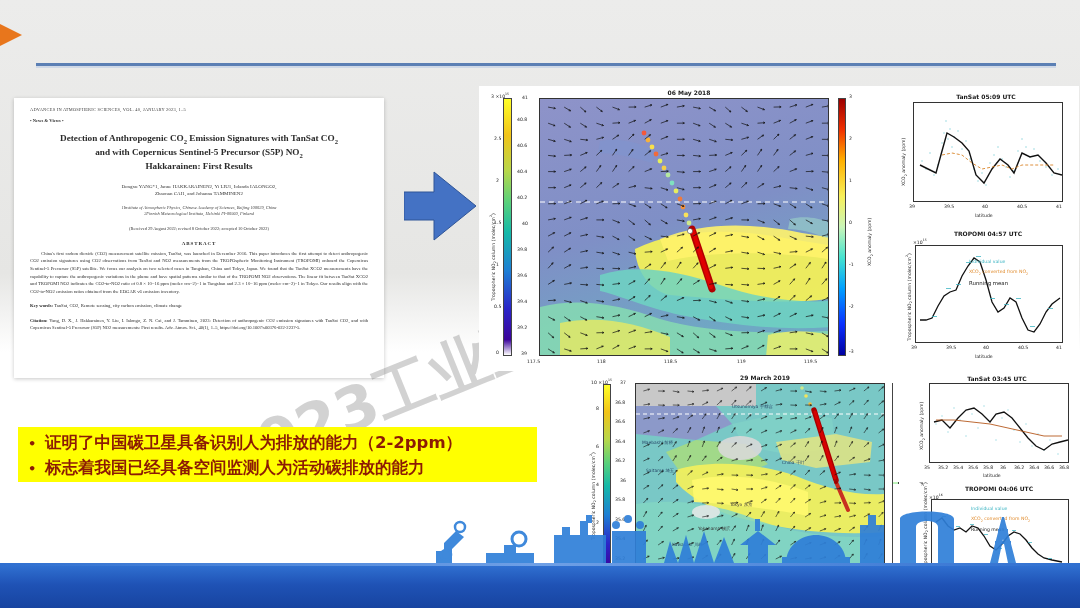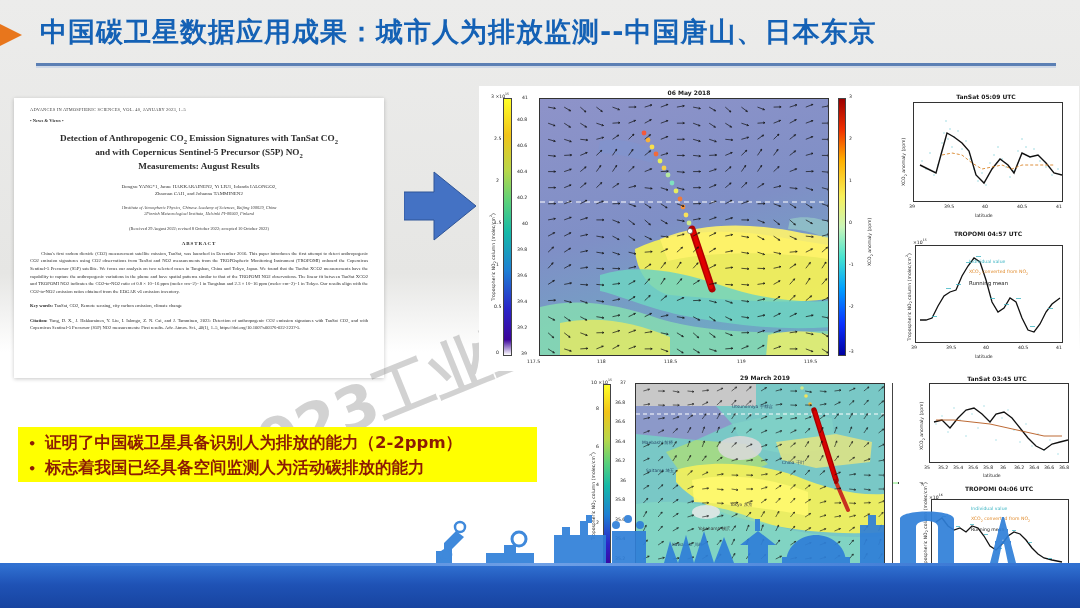--- a/index.html
+++ b/index.html
@@ -91,31 +91,30 @@
     background:linear-gradient(90deg,#2f6fd0,#6fa0e6,#2f6fd0);}
   .skyline{position:absolute;left:430px;bottom:41px;width:650px;height:62px;}
 </style>
 </head>
 <body>
 
 <div class="slide">
 
   <div class="hdr">
     <div class="hdr-marker"></div>
-    <div class="hdr-title">中国碳卫星数据应用成果：城市人为排放监测--中国唐山、日本东京</div>
   </div>
   <div class="hdr-rule"></div>
 
   <div class="paper">
     <div class="p-journal">ADVANCES IN ATMOSPHERIC SCIENCES, VOL. 40, JANUARY 2023, 1–5</div>
     <div class="p-kicker">• News &amp; Views •</div>
     <div class="p-title">
       <div>Detection of Anthropogenic CO<sub>2</sub> Emission Signatures with TanSat CO<sub>2</sub></div>
       <div>and with Copernicus Sentinel-5 Precursor (S5P) NO<sub>2</sub></div>
-      <div>Measurements: August Results</div>
+      <div>Hakkarainen: First Results</div>
     </div>
     <div class="p-authors">
       <div>Dongxu YANG*1, Janne HAKKARAINEN2, Yi LIU1, Iolanda IALONGO2,</div>
       <div>Zhaonan CAI1, and Johanna TAMMINEN2</div>
     </div>
     <div class="p-affil">
       <div>1Institute of Atmospheric Physics, Chinese Academy of Sciences, Beijing 100029, China</div>
       <div>2Finnish Meteorological Institute, Helsinki FI-00560, Finland</div>
     </div>
     <div class="p-recv">(Received 29 August 2022; revised 8 October 2022; accepted 10 October 2022)</div>

